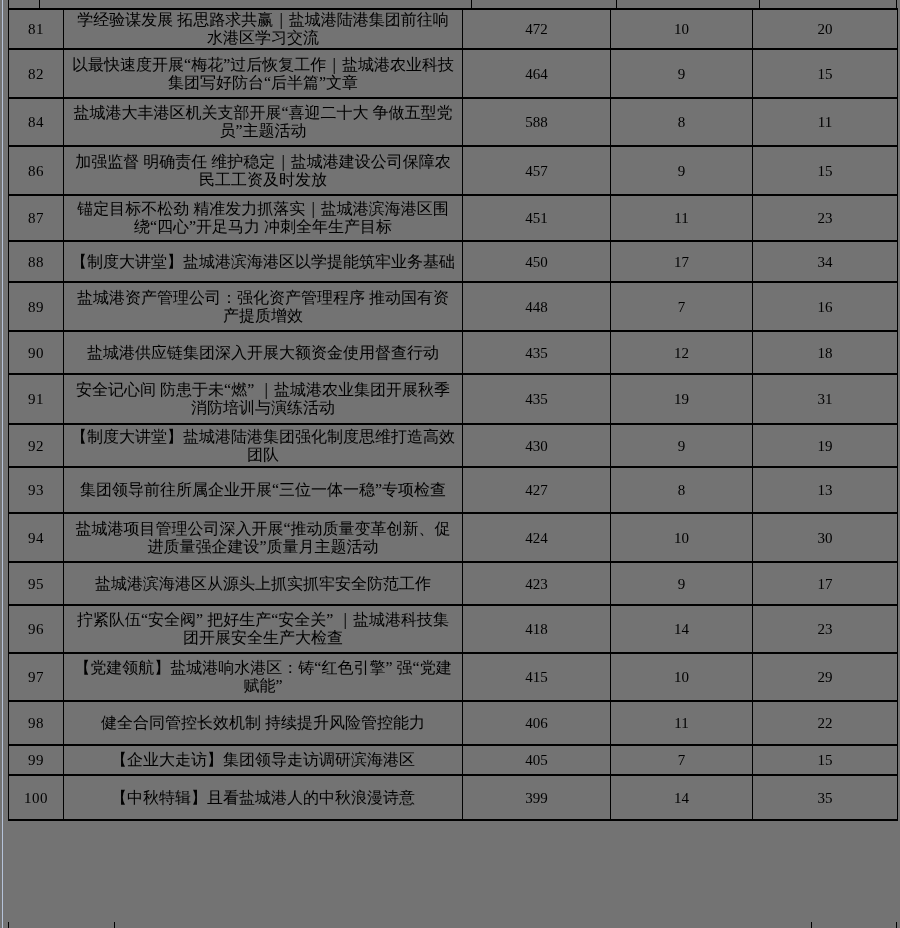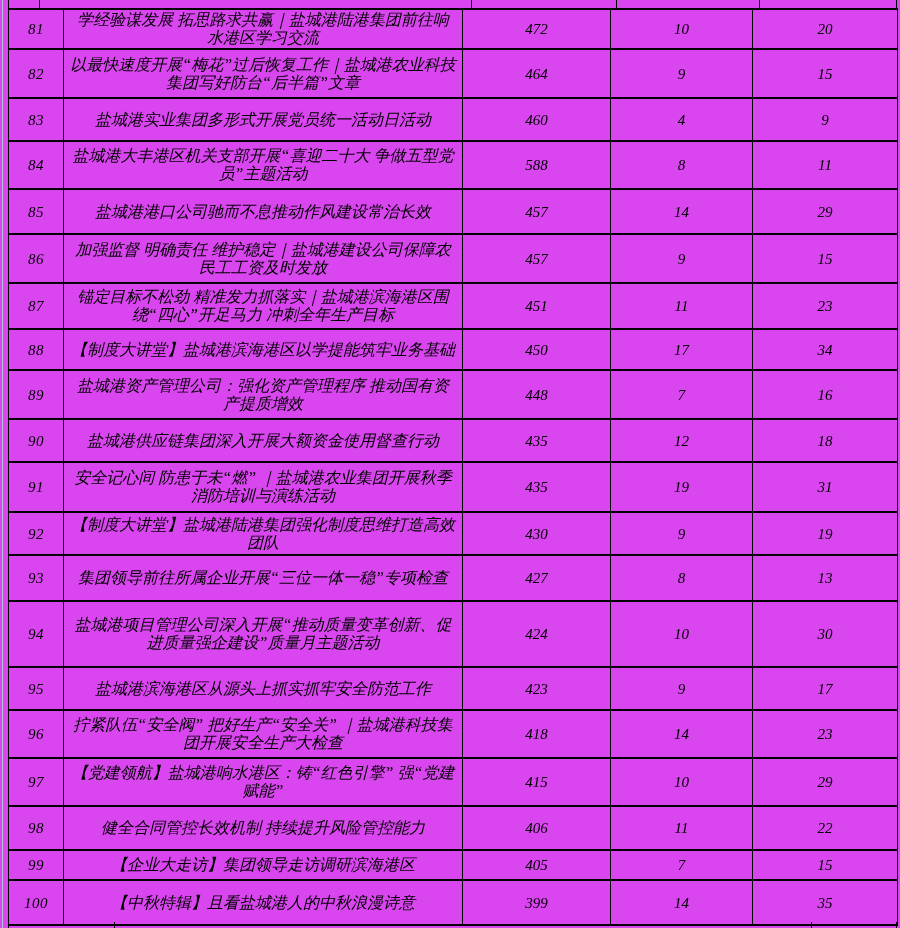--- a/index.html
+++ b/index.html
@@ -5,23 +5,22 @@
   html, body {
     margin: 0;
     padding: 0;
     background: #ffffff;
     font-family: "Liberation Serif", "DejaVu Serif", serif;
   }
   .page {
     position: relative;
     width: 900px;
     height: 928px;
-    background: #d946ef;
+    background: #737373;
     overflow: hidden;
-    font-style: italic;
   }
   
   .left-gridline {
     position: absolute;
     left: 2px; top: 0;
     width: 1px; height: 928px;
     background: #b6c3d9;
   }
   
   .partial-row {
@@ -95,41 +94,27 @@
           <td class="c3">10</td>
           <td class="c4">20</td>
         </tr>
         <tr style="height: 49px;">
           <td class="c0">82</td>
           <td class="c1">以最快速度开展“梅花”过后恢复工作｜盐城港农业科技集团写好防台“后半篇”文章</td>
           <td class="c2">464</td>
           <td class="c3">9</td>
           <td class="c4">15</td>
         </tr>
-        <tr style="height: 43px;">
-          <td class="c0">83</td>
-          <td class="c1">盐城港实业集团多形式开展党员统一活动日活动</td>
-          <td class="c2">460</td>
-          <td class="c3">4</td>
-          <td class="c4">9</td>
-        </tr>
         <tr style="height: 48px;">
           <td class="c0">84</td>
           <td class="c1">盐城港大丰港区机关支部开展“喜迎二十大 争做五型党员”主题活动</td>
           <td class="c2">588</td>
           <td class="c3">8</td>
           <td class="c4">11</td>
         </tr>
-        <tr style="height: 45px;">
-          <td class="c0">85</td>
-          <td class="c1">盐城港港口公司驰而不息推动作风建设常治长效</td>
-          <td class="c2">457</td>
-          <td class="c3">14</td>
-          <td class="c4">29</td>
-        </tr>
         <tr style="height: 49px;">
           <td class="c0">86</td>
           <td class="c1">加强监督 明确责任 维护稳定｜盐城港建设公司保障农民工工资及时发放</td>
           <td class="c2">457</td>
           <td class="c3">9</td>
           <td class="c4">15</td>
         </tr>
         <tr style="height: 46px; padding-left: 43px;">
           <td class="c0">87</td>
           <td class="c1">锚定目标不松劲 精准发力抓落实｜盐城港滨海港区围绕“四心”开足马力 冲刺全年生产目标</td>
@@ -172,21 +157,21 @@
           <td class="c3">9</td>
           <td class="c4">19</td>
         </tr>
         <tr style="height: 46px;">
           <td class="c0">93</td>
           <td class="c1">集团领导前往所属企业开展“三位一体一稳”专项检查</td>
           <td class="c2">427</td>
           <td class="c3">8</td>
           <td class="c4">13</td>
         </tr>
-        <tr style="height: 66px;">
+        <tr style="height: 49px;">
           <td class="c0">94</td>
           <td class="c1">盐城港项目管理公司深入开展“推动质量变革创新、促进质量强企建设”质量月主题活动</td>
           <td class="c2">424</td>
           <td class="c3">10</td>
           <td class="c4">30</td>
         </tr>
         <tr style="height: 43px;">
           <td class="c0">95</td>
           <td class="c1">盐城港滨海港区从源头上抓实抓牢安全防范工作</td>
           <td class="c2">423</td>

